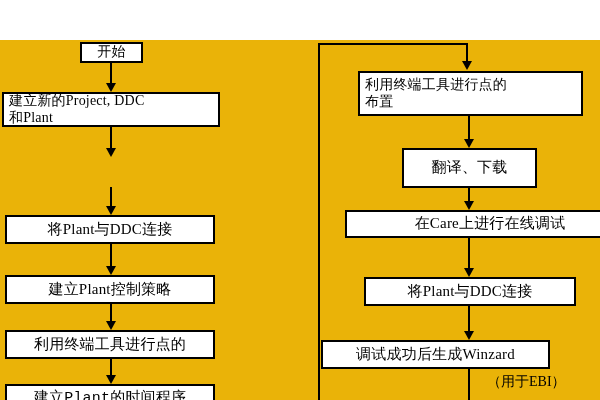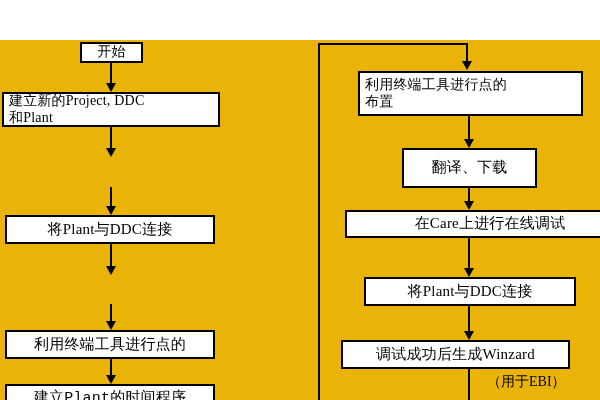--- a/index.html
+++ b/index.html
@@ -118,20 +118,23 @@
   <div class="node left-align" style="left:2px; top:52px; width:218px; height:35px; font-size:14px;">
     <span>建立新的Project, DDC
 和Plant</span>
   </div>
 
 
   <div class="node" style="left:5px; top:175px; width:210px; height:29px; font-size:15px;">
     <span>将Plant与DDC连接</span>
   </div>
 
+  <div class="node" style="left:5px; top:235px; width:210px; height:29px; font-size:15px;">
+    <span>建立Plant控制策略</span>
+  </div>
 
   <div class="node" style="left:5px; top:290px; width:210px; height:29px; font-size:15px;">
     <span>利用终端工具进行点的</span>
   </div>
 
   <div class="node" style="left:5px; top:344px; width:210px; height:29px; font-size:15px;font-family:Liberation Mono, monospace;">
     <span>建立Plant的时间程序</span>
   </div>
 
   <div class="node left-align" style="left:358px; top:31px; width:225px; height:45px; font-size:14px;">
@@ -144,21 +147,21 @@
   </div>
 
   <div class="node" style="left:345px; top:170px; width:290px; height:28px; font-size:15px;">
     <span>在Care上进行在线调试</span>
   </div>
 
   <div class="node" style="left:364px; top:237px; width:212px; height:29px; font-size:15px;">
     <span>将Plant与DDC连接</span>
   </div>
 
-  <div class="node" style="left:341px; top:300px; width:229px; height:29px; font-size:15px;">
+  <div class="node" style="left:321px; top:300px; width:229px; height:29px; font-size:15px;">
     <span>调试成功后生成Winzard</span>
   </div>
 
   <div class="node" style="left:428px; top:365px; width:80px; height:25px; font-size:15px;">
     <span>结束</span>
   </div>
 
   <div class="freetext" style="left:487px; top:333px; font-size:14px;">（用于EBI）</div>
 
 </div>

